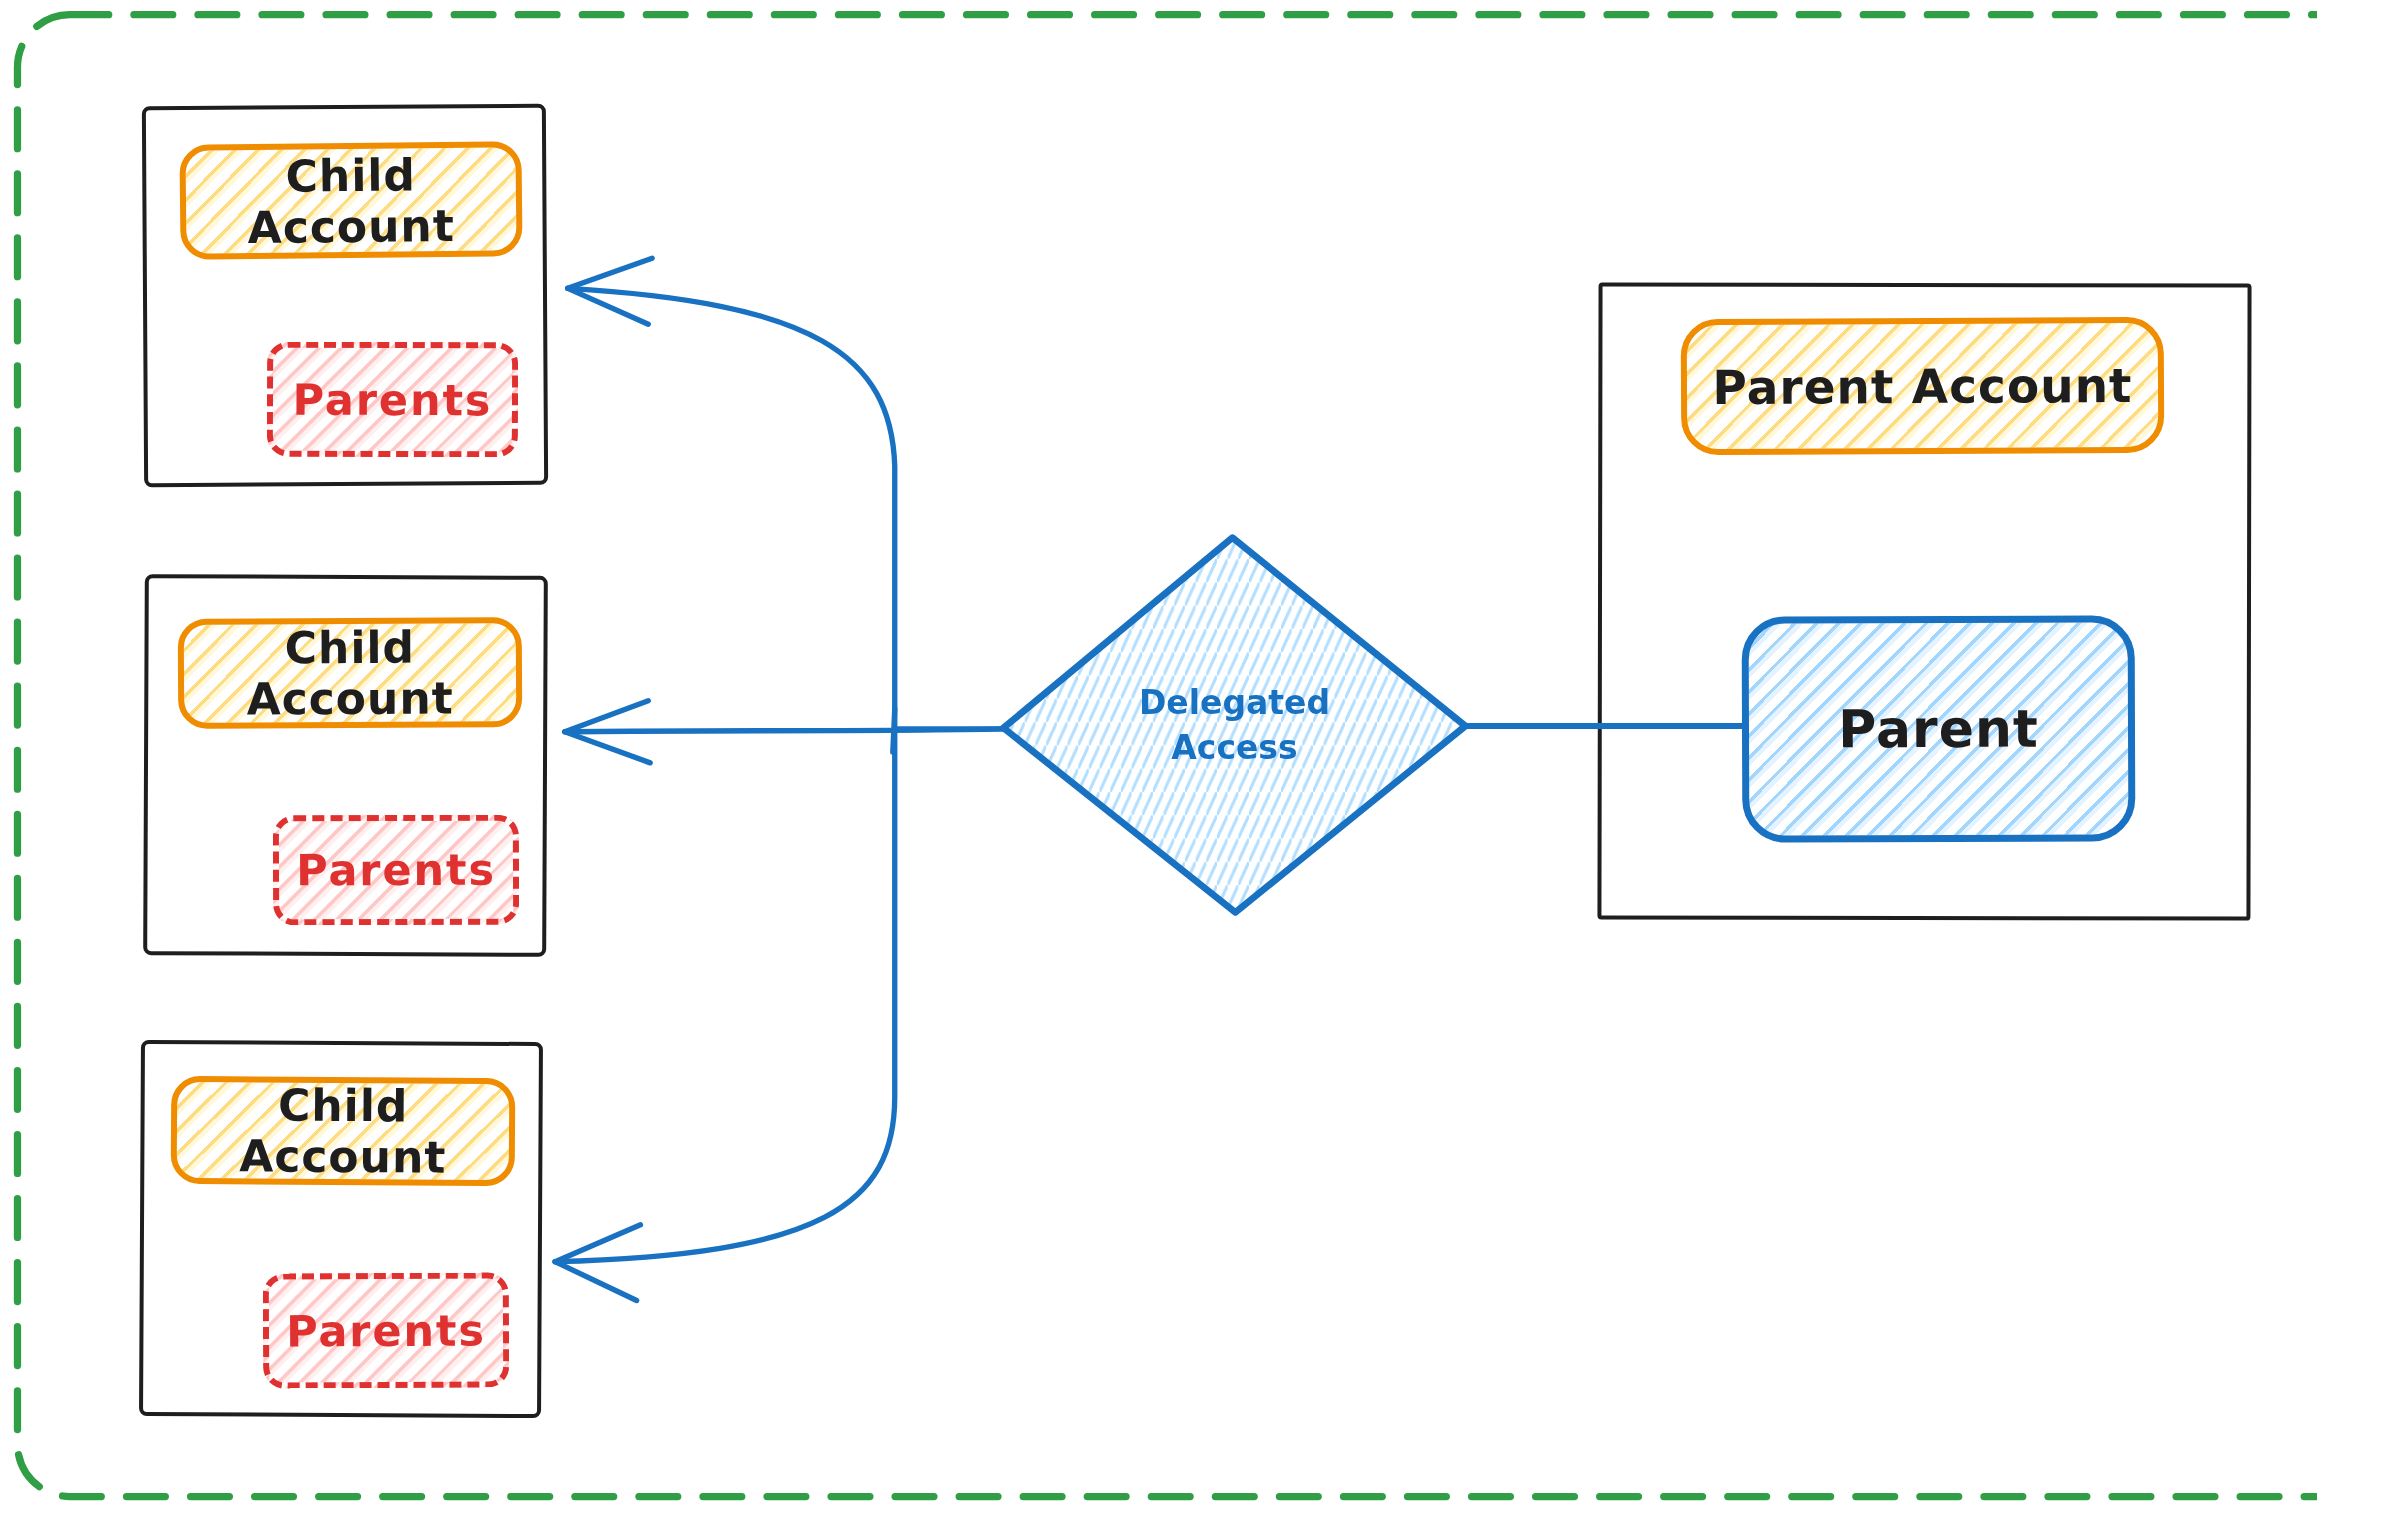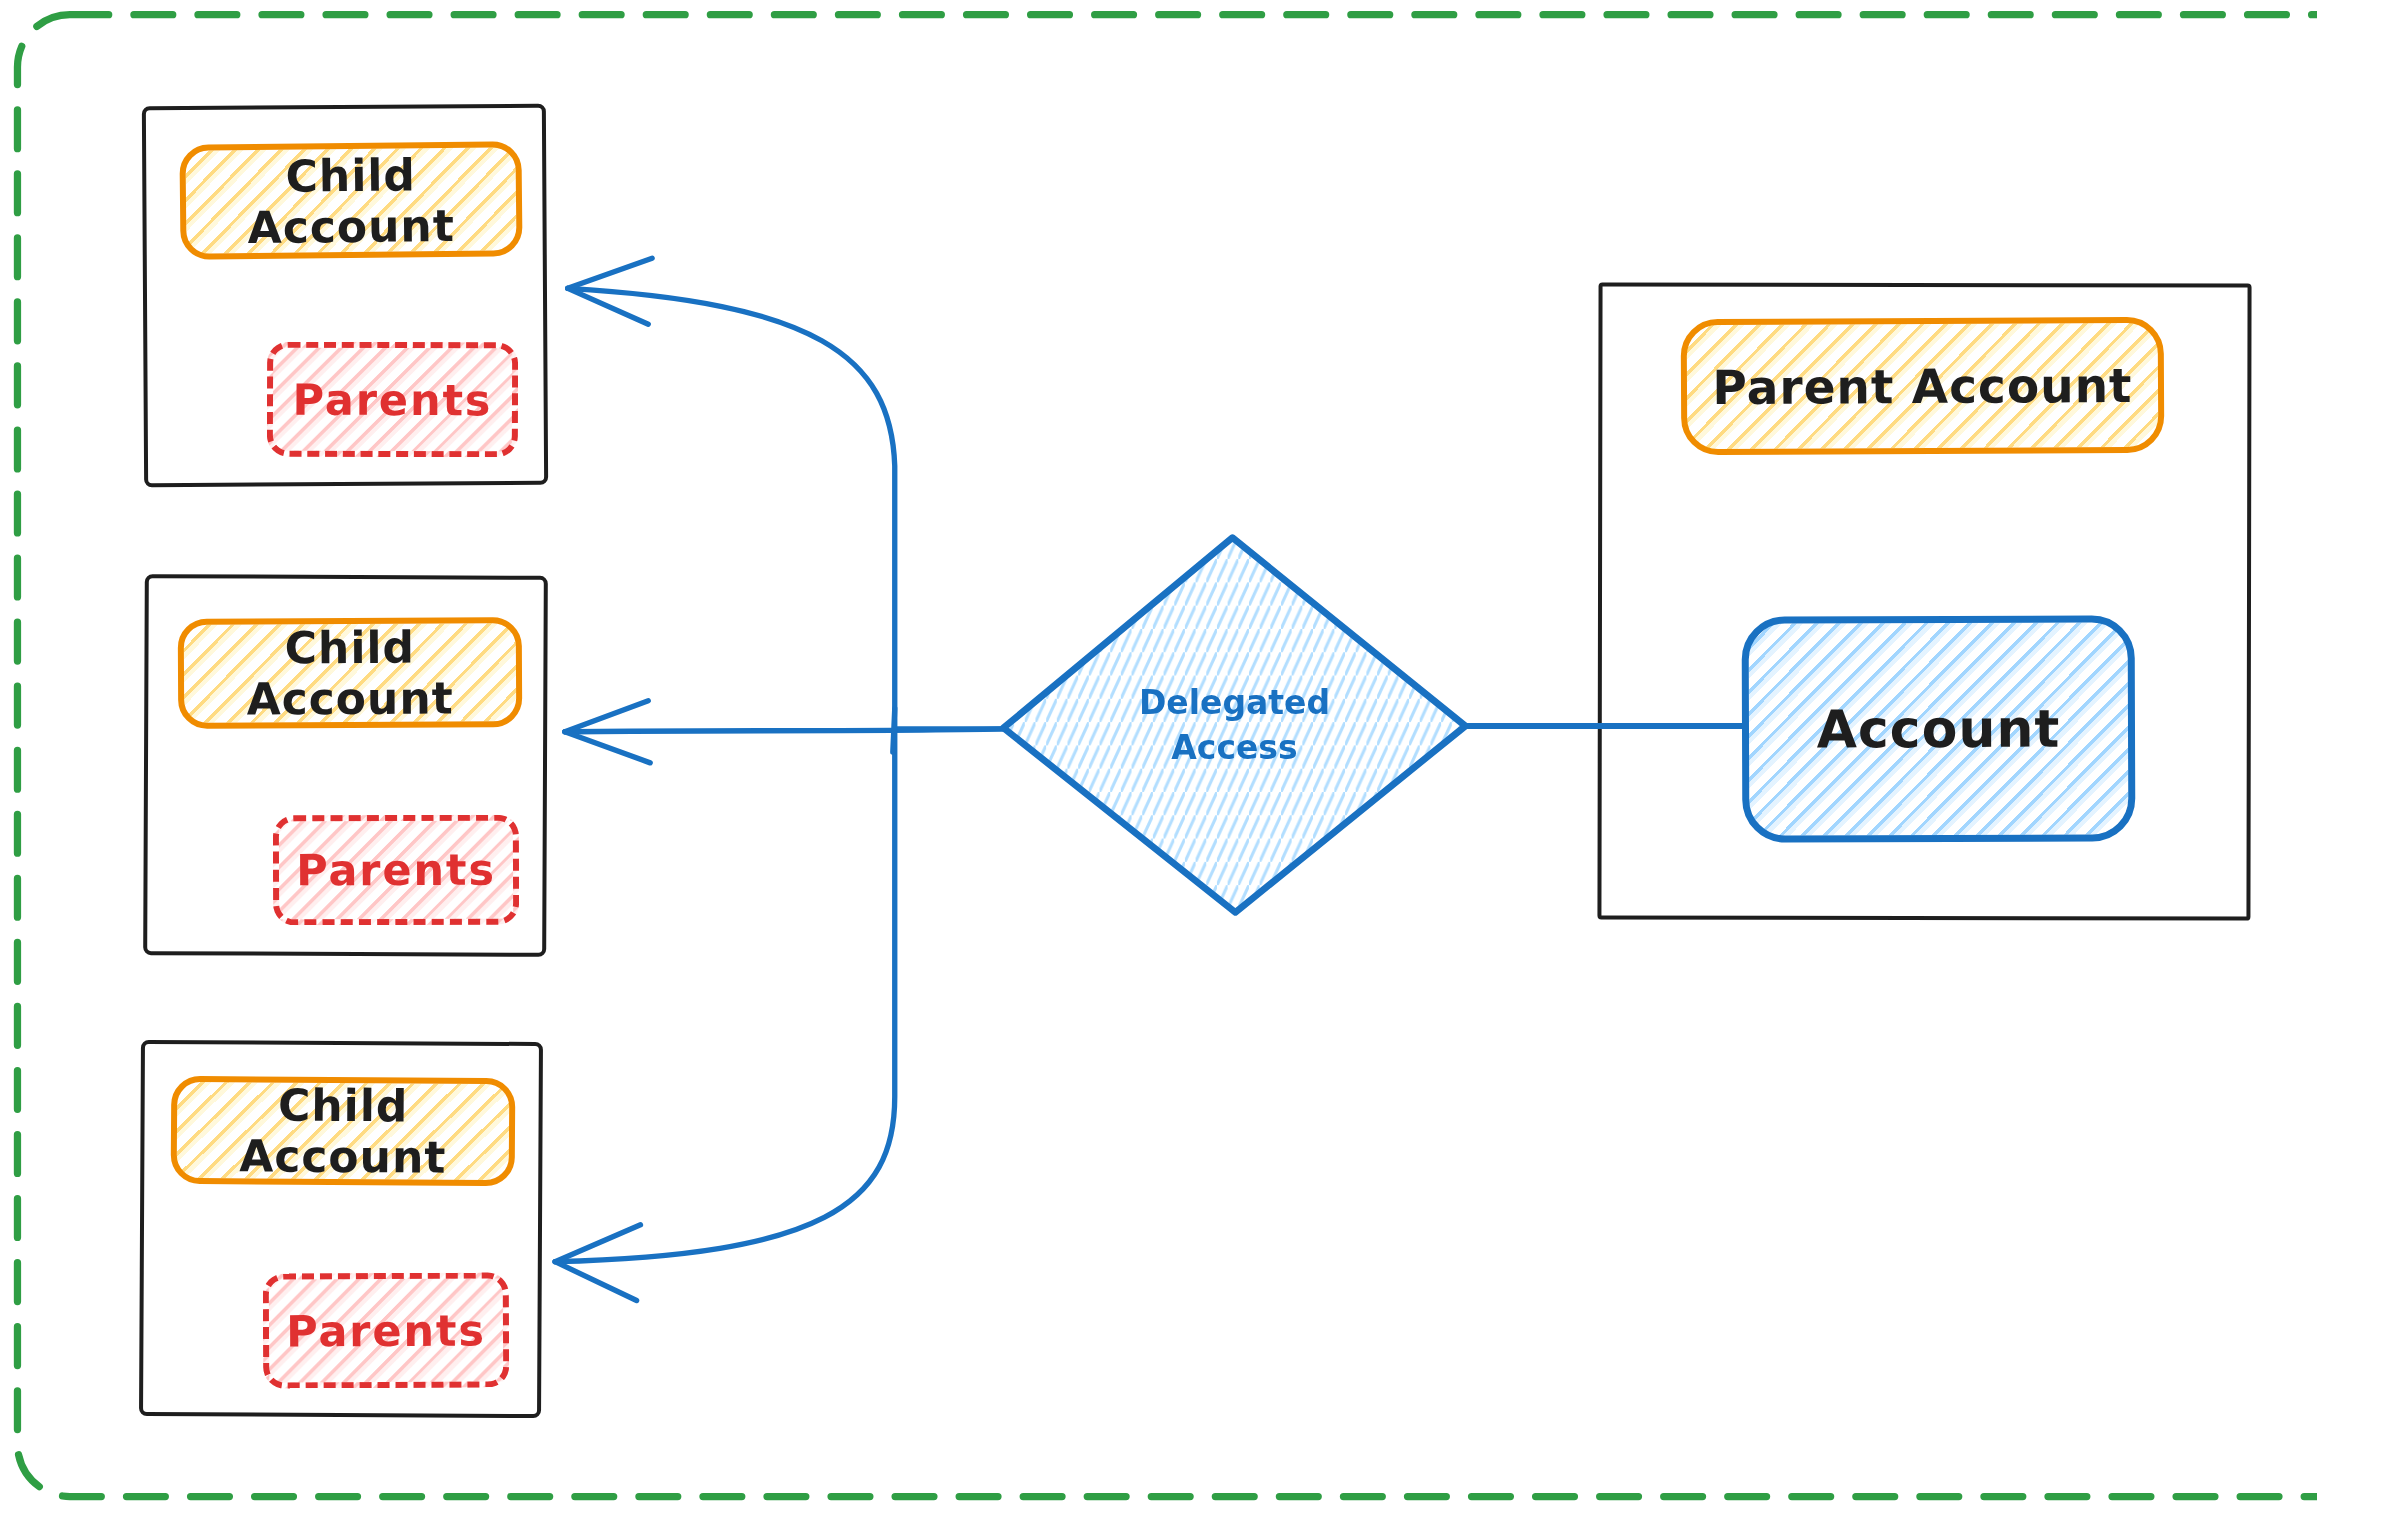--- a/index.html
+++ b/index.html
@@ -101,21 +101,21 @@
   </div>
   <div class="pill pill-red z2" style="left:263px;top:1273px;width:246px;height:115px;transform:rotate(-0.3deg);">
     <span>Parents</span>
   </div>
 
   <div class="node-box z1" style="left:1598px;top:283px;width:653px;height:637px;border-radius:3.9px;transform:rotate(0.1deg);"></div>
   <div class="pill pill-orange z2" style="left:1681px;top:318px;width:483px;height:136px;border-radius:37px;font-size:47px;transform:rotate(-0.3deg);">
     <span>Parent Account</span>
   </div>
   <div class="pill pill-blue z2" style="left:1742px;top:616px;width:393px;height:226px;transform:rotate(-0.2deg);">
-    <span>Account</span>
+    <span>Parent</span>
   </div>
 
   <div class="diamond-label">
     <span>Delegated Access</span>
   </div>
 
   <svg class="overlay" width="2397" height="1517" viewBox="0 0 2470 1563">
     <defs>
       <pattern id="hatchBlueSteep" width="11" height="24" patternUnits="userSpaceOnUse">
         <line x1="0" y1="24" x2="11" y2="0" stroke="#a5d8ff" stroke-width="3.2" opacity="0.85"></line>

